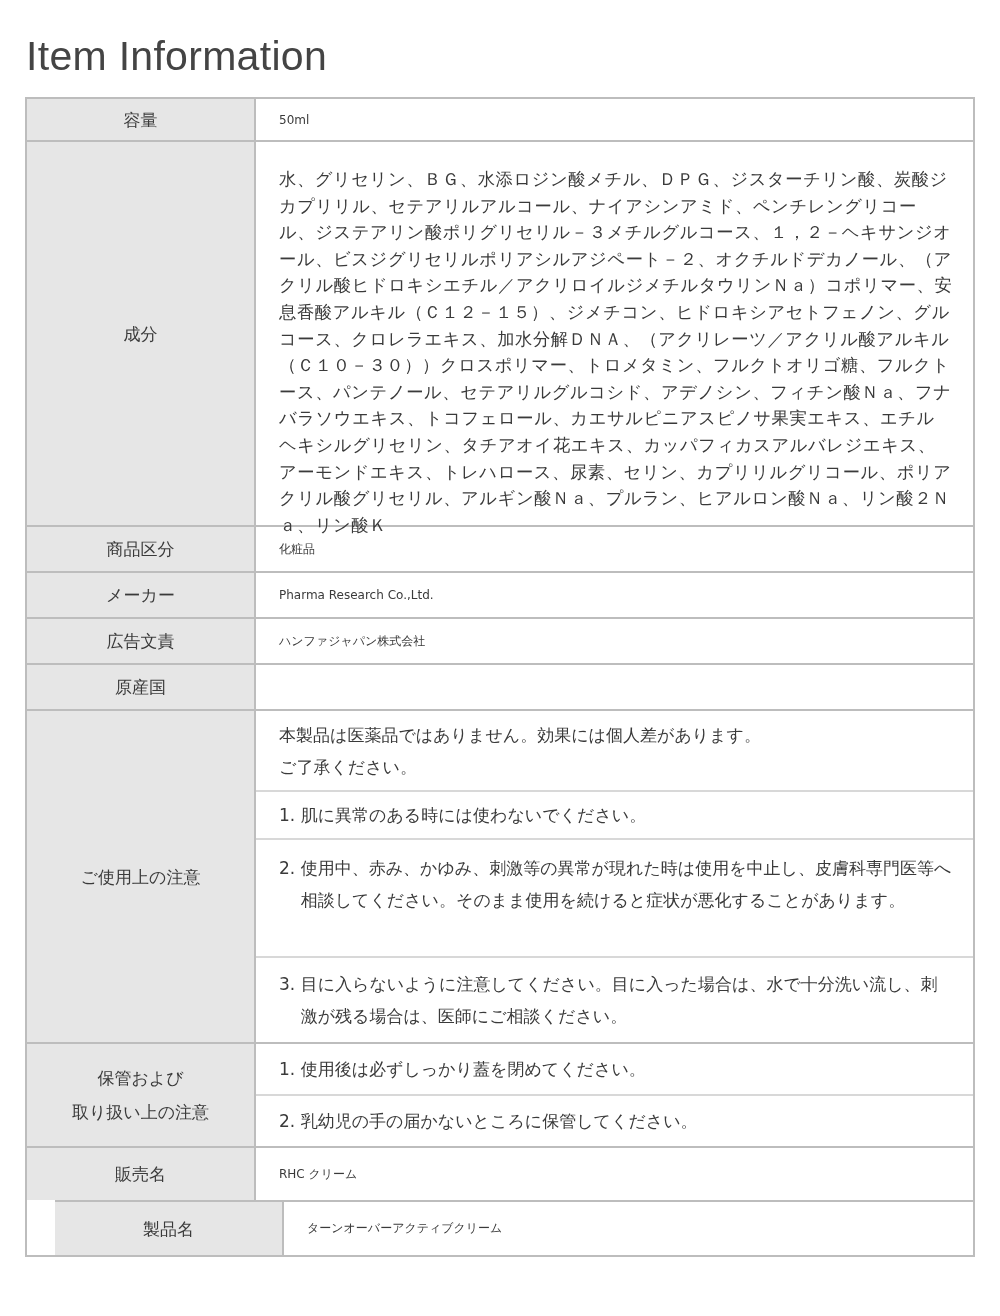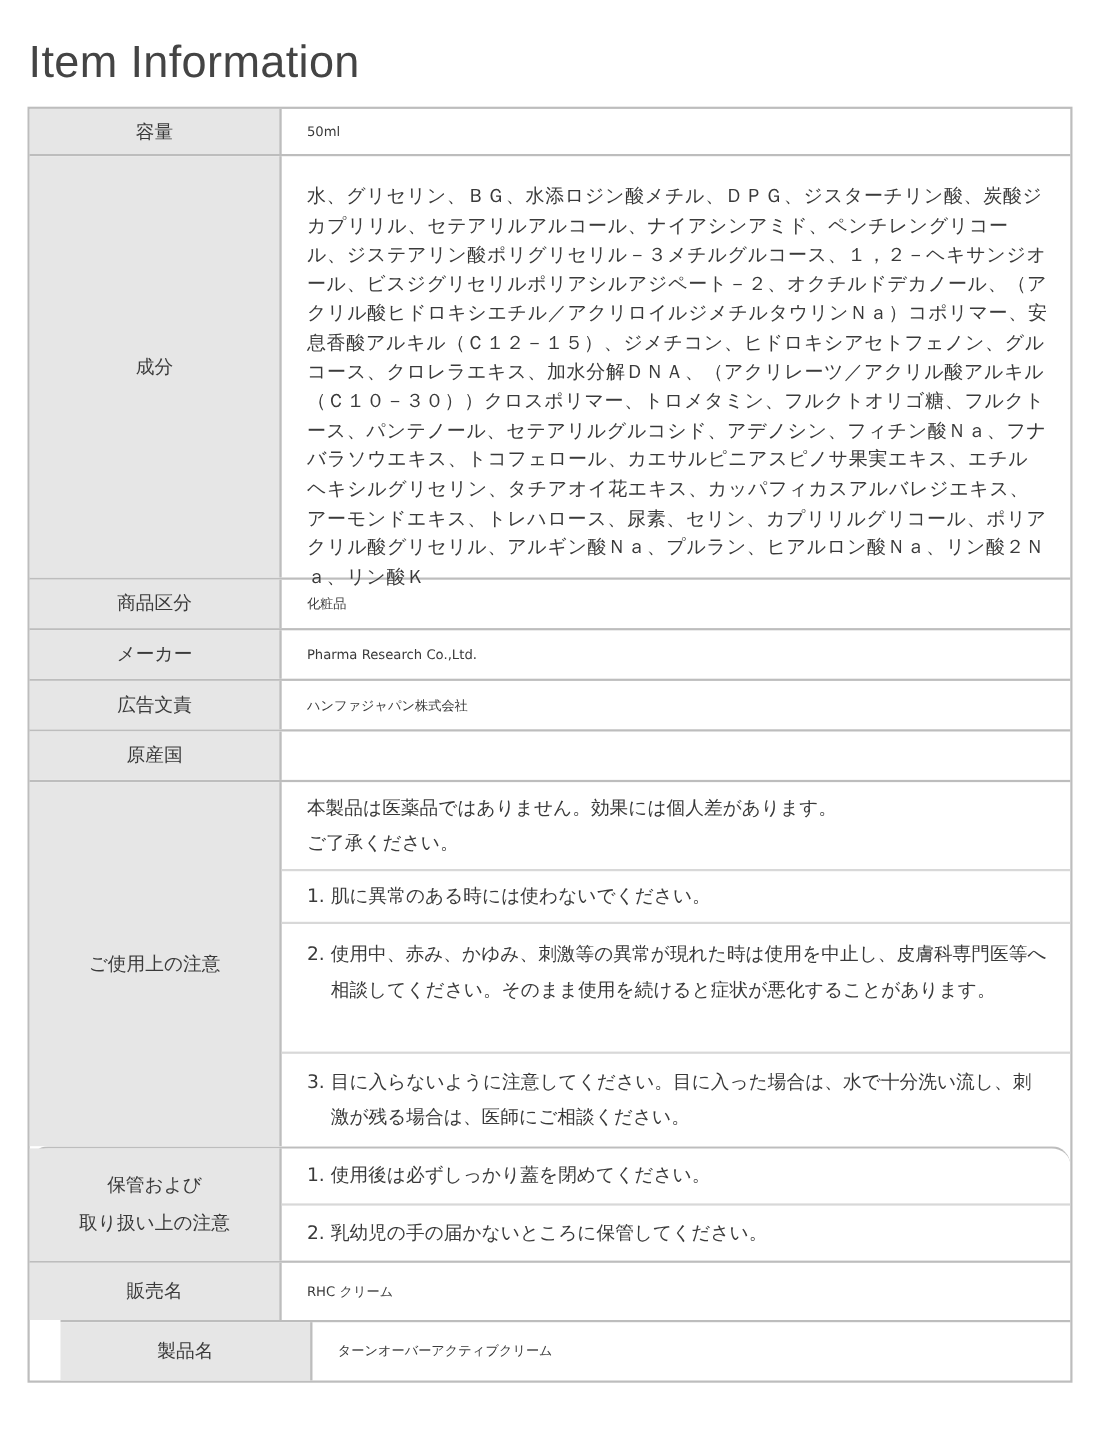--- a/index.html
+++ b/index.html
@@ -102,21 +102,21 @@
         <span class="num">2. </span>
         <span class="txt">使用中、赤み、かゆみ、刺激等の異常が現れた時は使用を中止し、皮膚科専門医等へ相談してください。そのまま使用を続けると症状が悪化することがあります。</span>
       </div>
       <div class="sub" style="height:86px; align-items:flex-start; padding-top:10px;">
         <span class="num">3. </span>
         <span class="txt">目に入らないように注意してください。目に入った場合は、水で十分洗い流し、刺激が残る場合は、医師にご相談ください。</span>
       </div>
     </div>
   </div>
 
-  <div class="row" style="height:104px;border-radius:17px;">
+  <div class="row" style="height:104px;">
     <div class="label" style="flex-direction:column;">
       <span>保管および</span>
       <span>取り扱い上の注意</span>
     </div>
     <div class="subs">
       <div class="sub" style="height:51px;">
         <span class="num">1. </span>
         <span class="txt">使用後は必ずしっかり蓋を閉めてください。</span>
       </div>
       <div class="sub" style="height:53px;">

